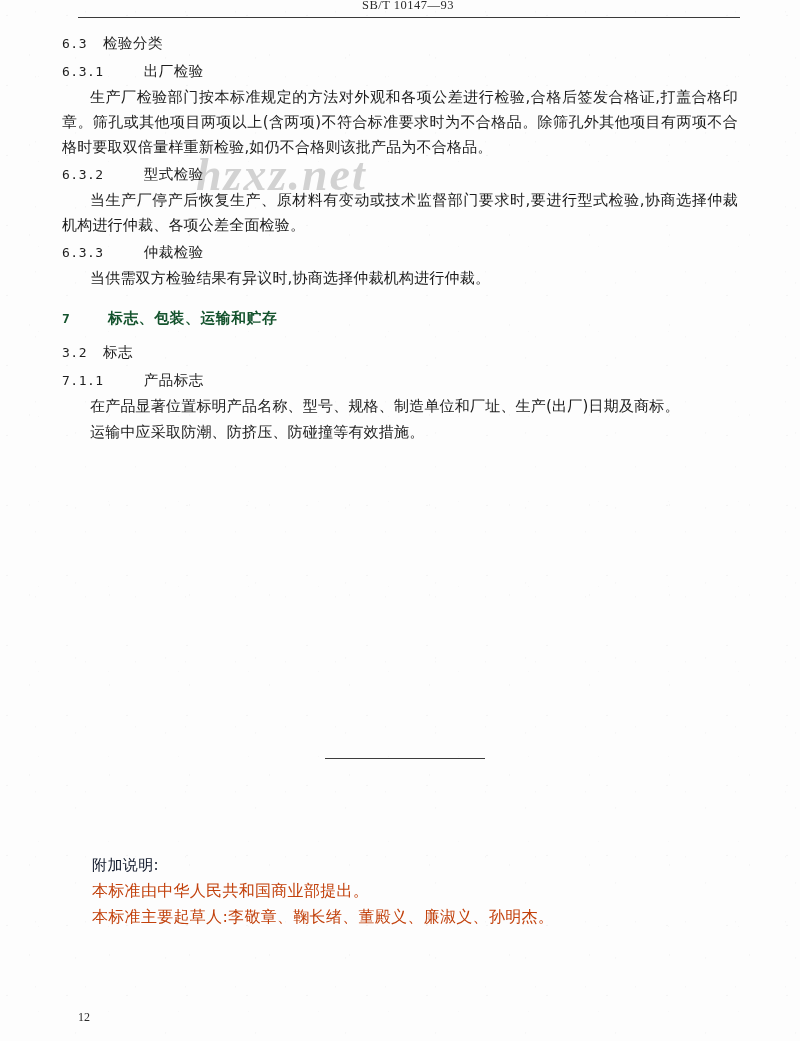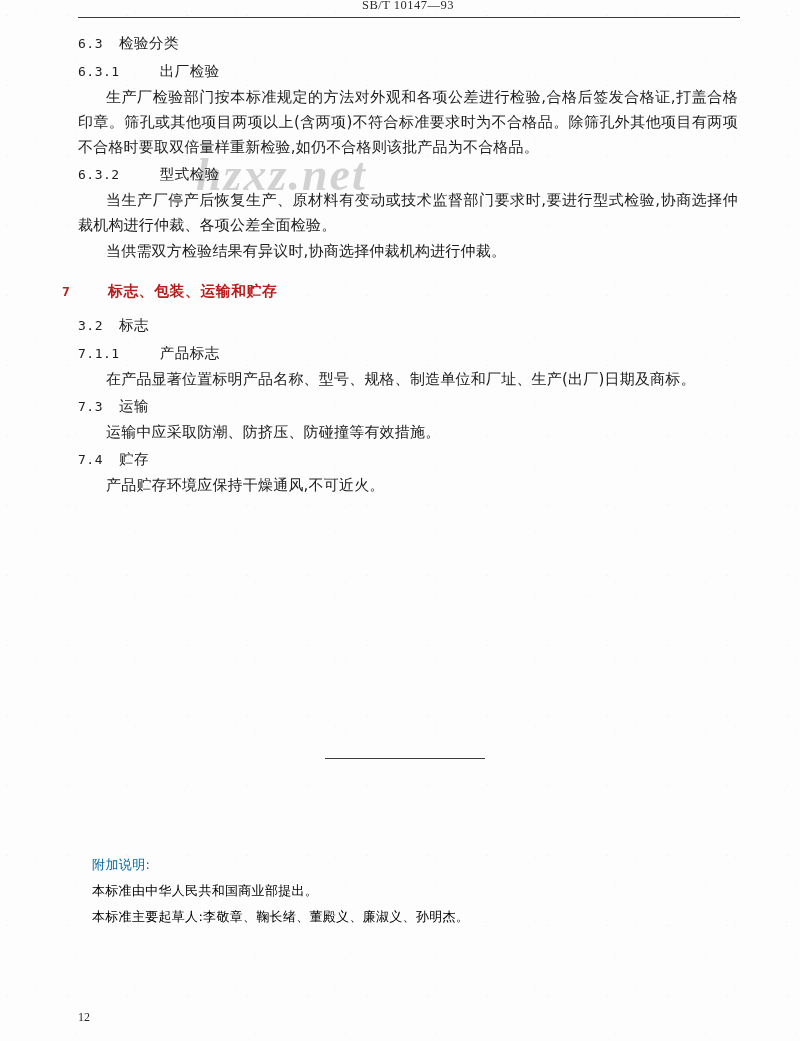--- a/index.html
+++ b/index.html
@@ -65,21 +65,21 @@
 
   
   .content {
     position: absolute;
     top: 30px;
     left: 62px;
     width: 676px;
     font-family: "DejaVu Sans", sans-serif;
   }
   .clause {
-    margin: 0 0 1px 16px;
+    margin: 0 0 1px 0;
   }
   .clause-head {
     font-size: 14.5px;
     line-height: 26px;
     letter-spacing: 0.5px;
     color: #1e1e1e;
     white-space: pre;
     filter: blur(0.2px);
   }
   .clause-head .num {
@@ -100,21 +100,21 @@
   }
   .gap-sm { height: 6px; }
   .gap-md { height: 12px; }
 
   
   .section-title {
     font-size: 14.8px;
     line-height: 28px;
     font-weight: bold;
     letter-spacing: 0.6px;
-    color: #b91c1c;
+    color: #14532d;
     white-space: pre;
     filter: blur(0.2px);
   }
   .section-title .num {
     font-family: "DejaVu Sans Mono", monospace;
     font-size: 13px;
   }
 
   
   .mid-rule {
@@ -126,31 +126,31 @@
   }
 
   
   .appendix {
     position: absolute;
     top: 852px;
     left: 92px;
     width: 620px;
   }
   .appendix-title {
-    font-size: 13px;
+    font-size: 15px;
     line-height: 26px;
     letter-spacing: 0.4px;
-    color: #0369a1;
+    color: #0f172a;
     filter: blur(0.2px);
   }
   .appendix-line {
-    font-size: 13px;
+    font-size: 16px;
     line-height: 26px;
     letter-spacing: 0.3px;
-    color: #000000;
+    color: #c2410c;
     filter: blur(0.2px);
   }
 
   
   .page-number {
     position: absolute;
     left: 78px;
     top: 1010px;
     font-size: 12px;
     font-family: "Liberation Serif", serif;
@@ -196,20 +196,21 @@
       <div class="clause-head"><span class="num">6.3.1</span>	<span>出厂检验</span></div>
       <p class="para">生产厂检验部门按本标准规定的方法对外观和各项公差进行检验,合格后签发合格证,打盖合格印章。筛孔或其他项目两项以上(含两项)不符合标准要求时为不合格品。除筛孔外其他项目有两项不合格时要取双倍量样重新检验,如仍不合格则该批产品为不合格品。</p>
     </div>
 
     <div class="clause">
       <div class="clause-head"><span class="num">6.3.2</span>	<span>型式检验</span></div>
       <p class="para">当生产厂停产后恢复生产、原材料有变动或技术监督部门要求时,要进行型式检验,协商选择仲裁机构进行仲裁、各项公差全面检验。</p>
     </div>
 
     <div class="clause">
+      <div class="clause-head"><span class="num">6.3.3</span>	<span>仲裁检验</span></div>
       <p class="para">当供需双方检验结果有异议时,协商选择仲裁机构进行仲裁。</p>
     </div>
 
     <div class="gap-md"></div>
 
     <div class="section-title"><span class="num">7</span>	<span>标志、包装、运输和贮存</span></div>
 
     <div class="gap-sm"></div>
 
     <div class="clause">
@@ -217,27 +218,24 @@
     </div>
 
     <div class="clause">
       <div class="clause-head"><span class="num">7.1.1</span>	<span>产品标志</span></div>
       <p class="para">在产品显著位置标明产品名称、型号、规格、制造单位和厂址、生产(出厂)日期及商标。</p>
     </div>
 
 
 
     <div class="clause">
-      <div class="clause-head"><span class="num">7.3</span>	<span>运输</span></div>
       <p class="para">运输中应采取防潮、防挤压、防碰撞等有效措施。</p>
     </div>
 
     <div class="clause">
-      <div class="clause-head"><span class="num">7.4</span>	<span>贮存</span></div>
-      <p class="para">产品贮存环境应保持干燥通风,不可近火。</p>
     </div>
 
   </div>
 
   <div class="mid-rule"></div>
 
   <div class="appendix">
     <div class="appendix-title">附加说明:</div>
     <div class="appendix-line">本标准由中华人民共和国商业部提出。</div>
     <div class="appendix-line">本标准主要起草人:李敬章、鞠长绪、董殿义、廉淑义、孙明杰。</div>

